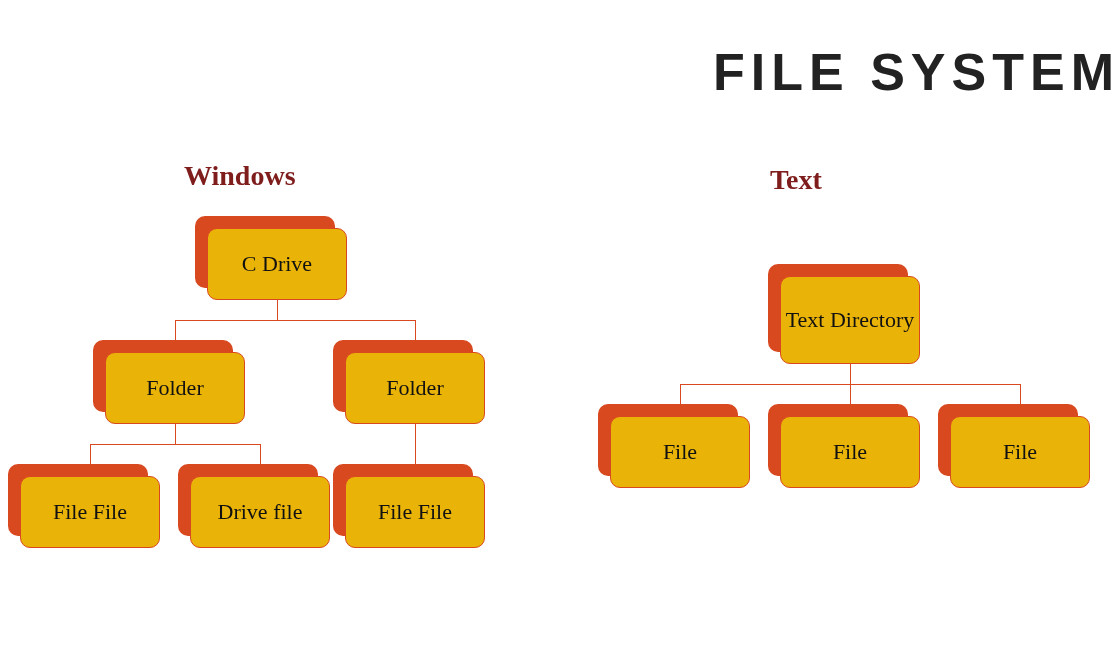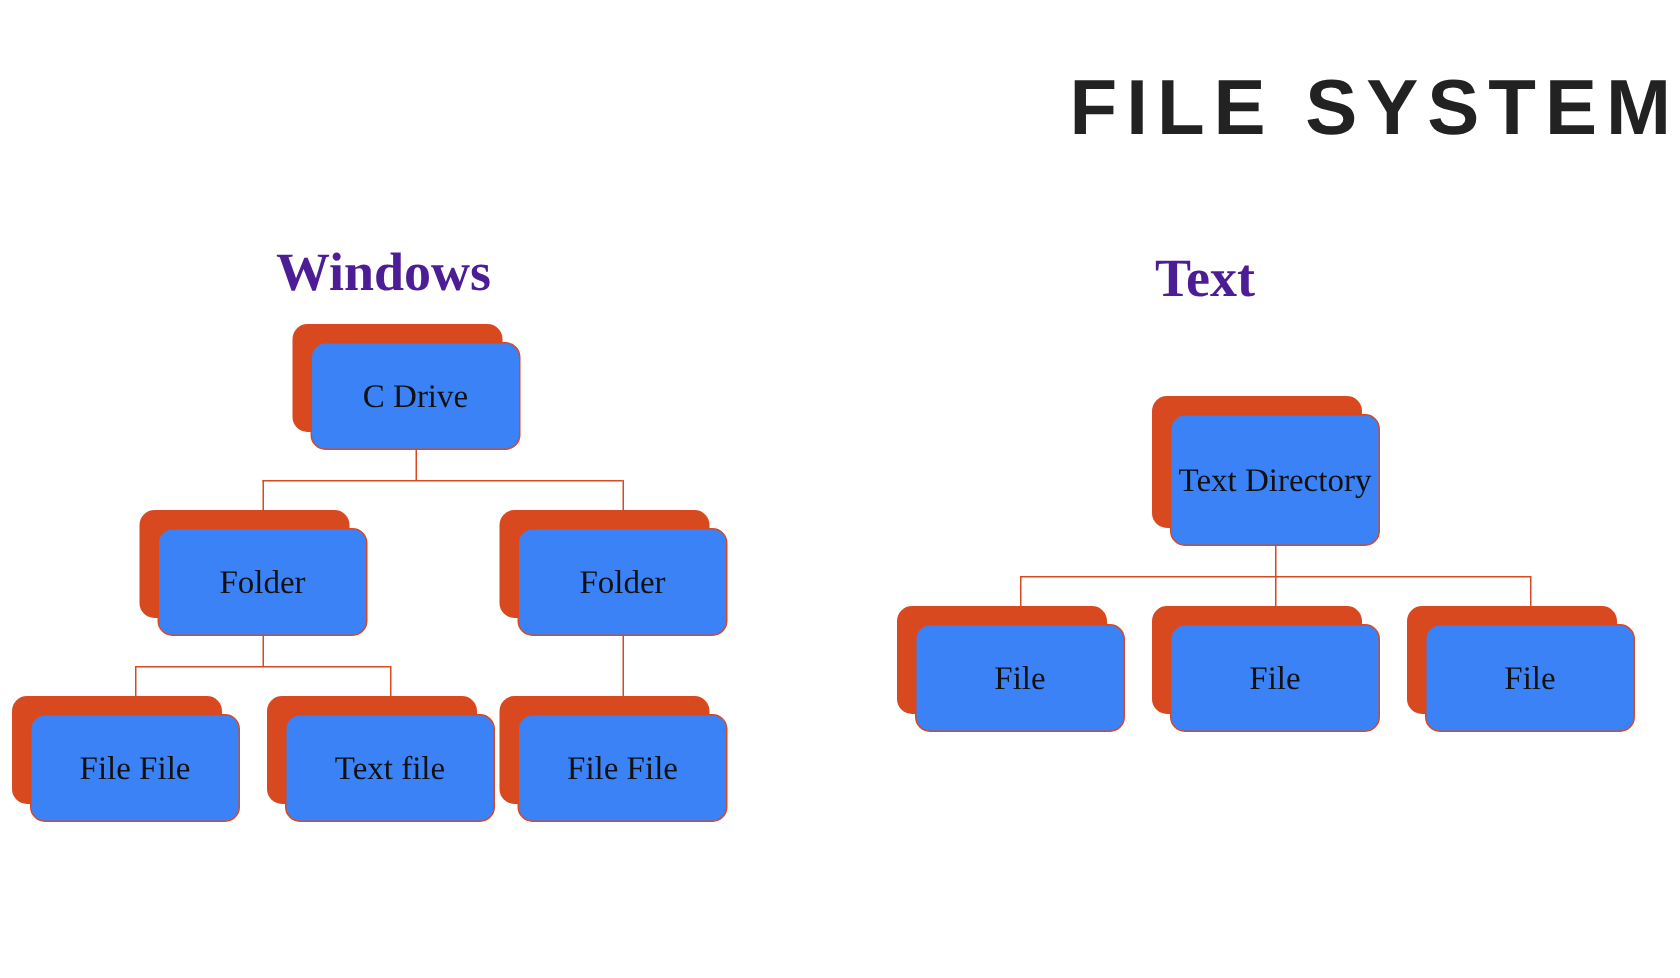--- a/index.html
+++ b/index.html
@@ -19,23 +19,23 @@
     text-align: right;
     font-size: 52px;
     font-weight: 700;
     letter-spacing: 6px;
     color: #222;
     font-family: 'Impact', 'Arial Black', sans-serif;
     text-transform: uppercase;
   }
   .subtitle {
     position: absolute;
-    font-size: 36px;
+    font-size: 28px;
     font-weight: 700;
-    color: #4c1d95;
+    color: #7f1d1d;
     font-family: Georgia, serif;
   }
   .sub-windows { top: 160px; left: 184px; }
   .sub-linux { top: 164px; left: 770px; }
 
   .node {
     position: absolute;
     width: 140px;
     height: 72px;
   }
@@ -47,21 +47,21 @@
     height: 72px;
     background: #D9491F;
     border-radius: 10px;
   }
   .node .front {
     position: absolute;
     top: 0;
     left: 0;
     width: 140px;
     height: 72px;
-    background: #3b82f6;
+    background: #eab308;
     border: 1px solid #D9491F;
     border-radius: 10px;
     display: flex;
     align-items: center;
     justify-content: center;
     text-align: center;
     font-size: 22px;
     color: #111;
     line-height: 1.15;
     padding: 4px;
@@ -115,21 +115,21 @@
 
 <div class="connector v" style="left:415px; top:424px; height:40px;"></div>
 
 <div class="node" style="left:20px; top:476px;">
   <div class="shadow"></div>
   <div class="front">File File</div>
 </div>
 
 <div class="node" style="left:190px; top:476px;">
   <div class="shadow"></div>
-  <div class="front">Text file</div>
+  <div class="front">Drive file</div>
 </div>
 
 <div class="node" style="left:345px; top:476px;">
   <div class="shadow"></div>
   <div class="front">File File</div>
 </div>
 
 <div class="node" style="left:780px; top:276px; height:88px;">
   <div class="shadow" style="height:88px;"></div>
   <div class="front" style="height:88px;">Text Directory</div>

